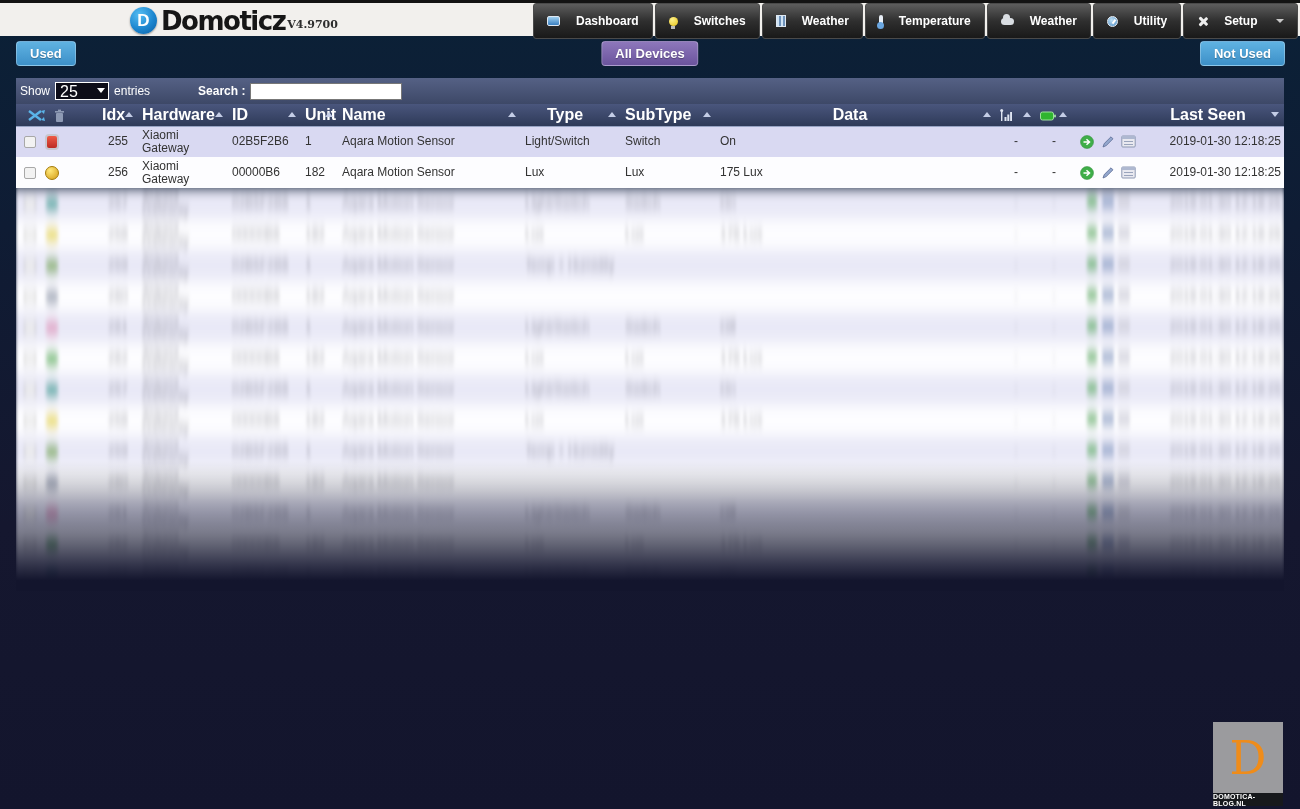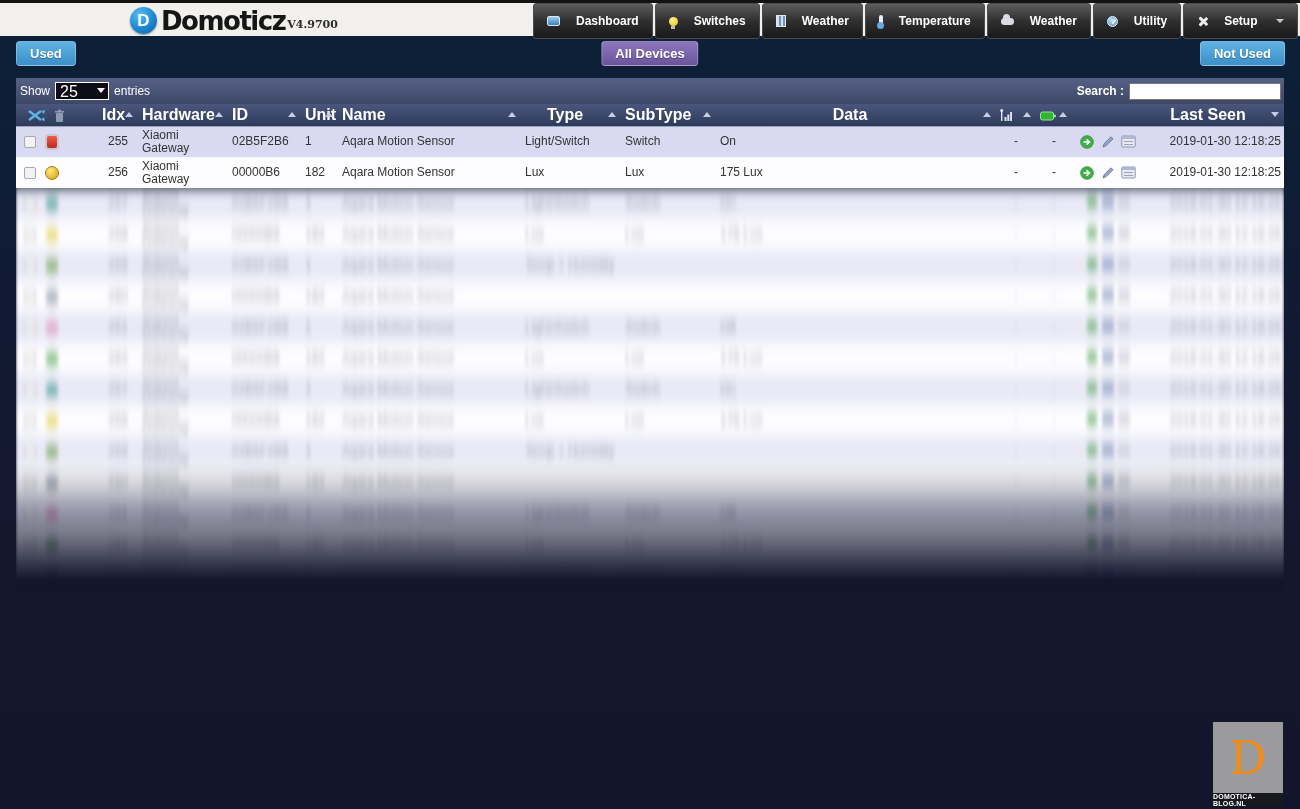--- a/index.html
+++ b/index.html
@@ -43,21 +43,21 @@
   .subbar{ position:relative; height:42px;text-align:right; }
   .btn{ position:absolute; top:5px; display:inline-block; padding:4px 13px; border-radius:4px; color:#fff;
     font-weight:bold; font-size:13px; cursor:pointer; border:1px solid rgba(255,255,255,.28);
     text-shadow:0 1px 1px rgba(0,0,0,.3); }
   .btn-used{ left:16px;  background:linear-gradient(#5fb2e2 0%,#3d90c8 100%); }
   .btn-all{ left:50%; transform:translateX(-50%); background:linear-gradient(#8d77bb 0%,#6b549d 100%); }
   .btn-notused{ right:15px; background:linear-gradient(#5fb2e2 0%,#3d90c8 100%); }
   
   .panel{ position:absolute; left:16px; top:78px; width:1268px; }
   .toolbar{ height:26px; background:linear-gradient(#556185,#3d4867); display:flex; align-items:center;
-    justify-content:space-between; padding:0 3px 0 4px; color:#fff; font-size:12px; }
+    padding:0 3px 0 4px; color:#fff; font-size:12px; }
   .tb-left,.tb-right{ display:flex; align-items:center; gap:5px; }
   .lenwrap{ position:relative; }
   select.len{ width:54px; height:18px; background:#0d0d18; color:#fff; border:1px solid #fff;
     font-size:16px; font-family:"Liberation Sans",sans-serif; padding-left:4px; appearance:none; border-radius:0; }
   .lenwrap::after{ content:""; position:absolute; right:4px; top:6px; width:0; height:0;
     border-left:4px solid transparent; border-right:4px solid transparent; border-top:5px solid #fff; pointer-events:none; }
   .search-label{ font-weight:bold;margin-left:48px; }
   input.search{ width:152px; height:17px; border:1px solid #777; background:#fff; font-size:12px; padding:0 3px; }
   
   table.grid{ border-collapse:collapse; table-layout:fixed; width:1268px; }

